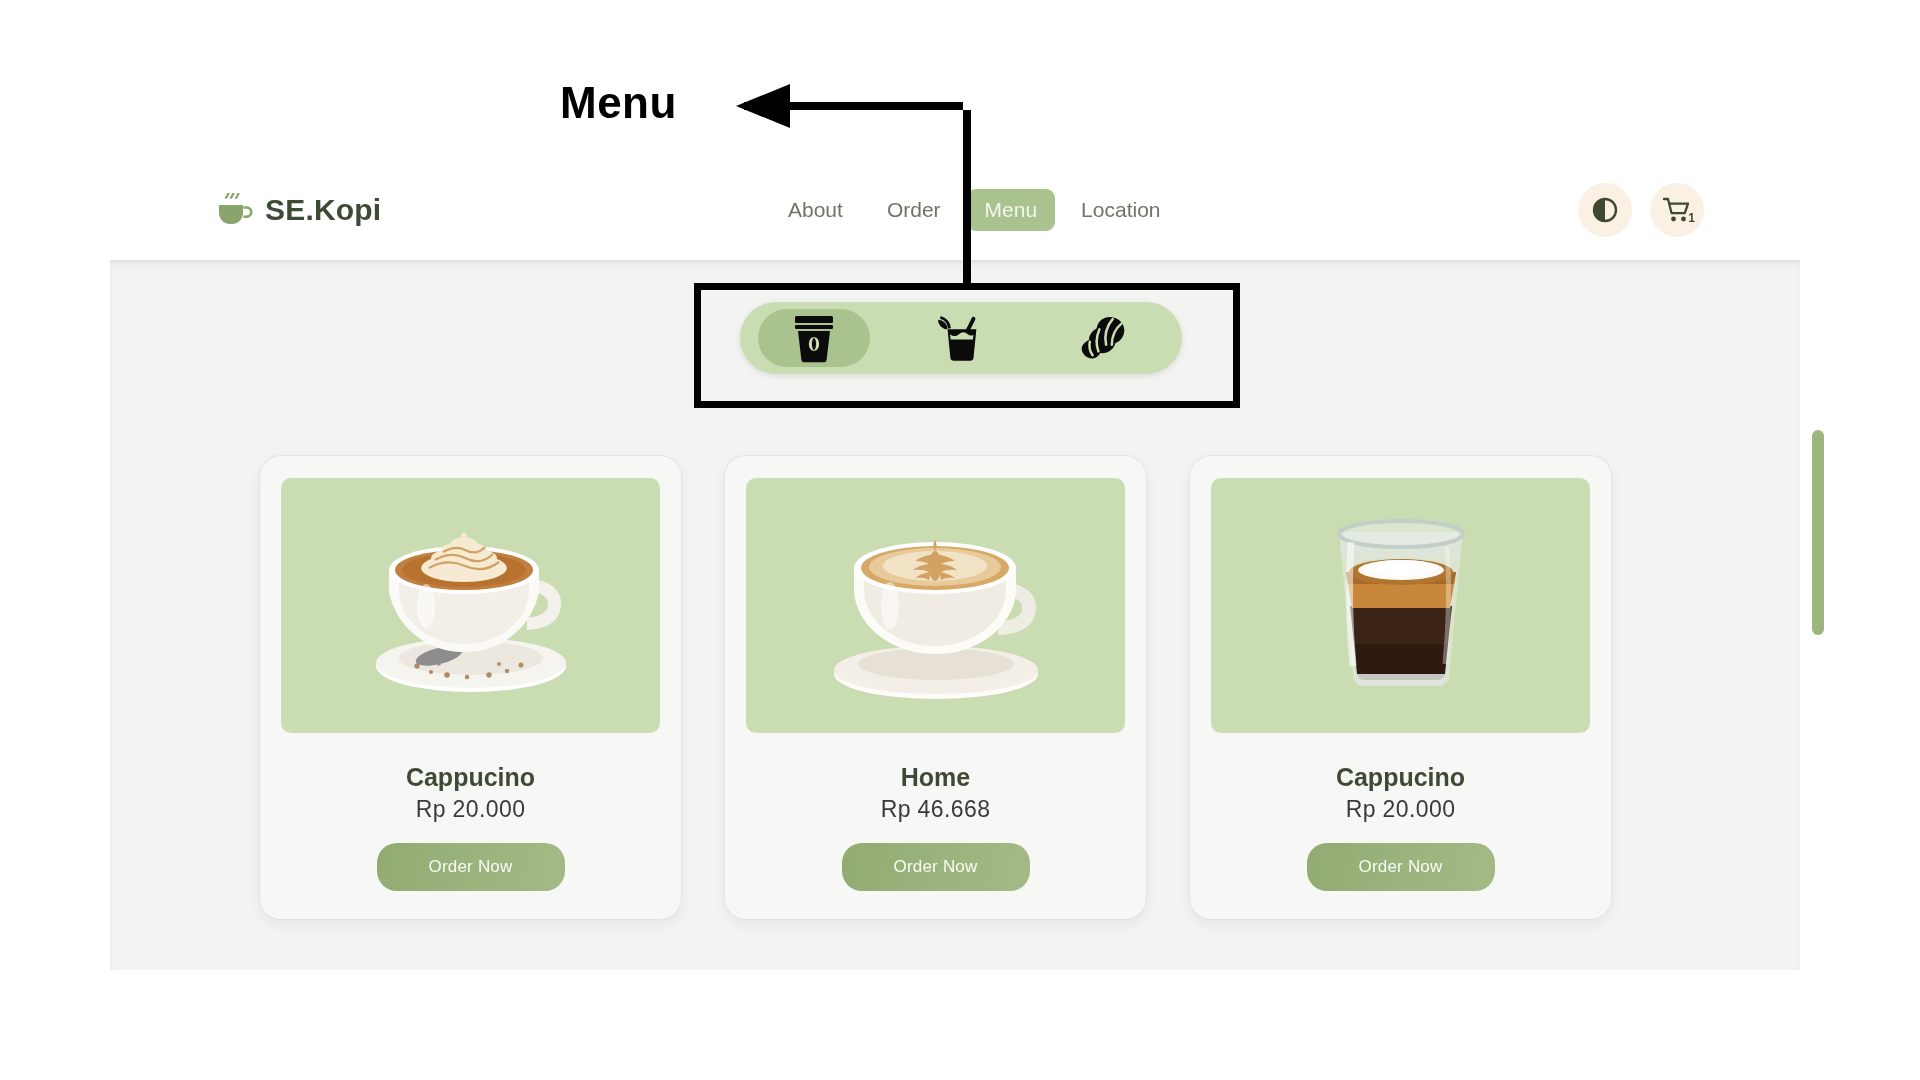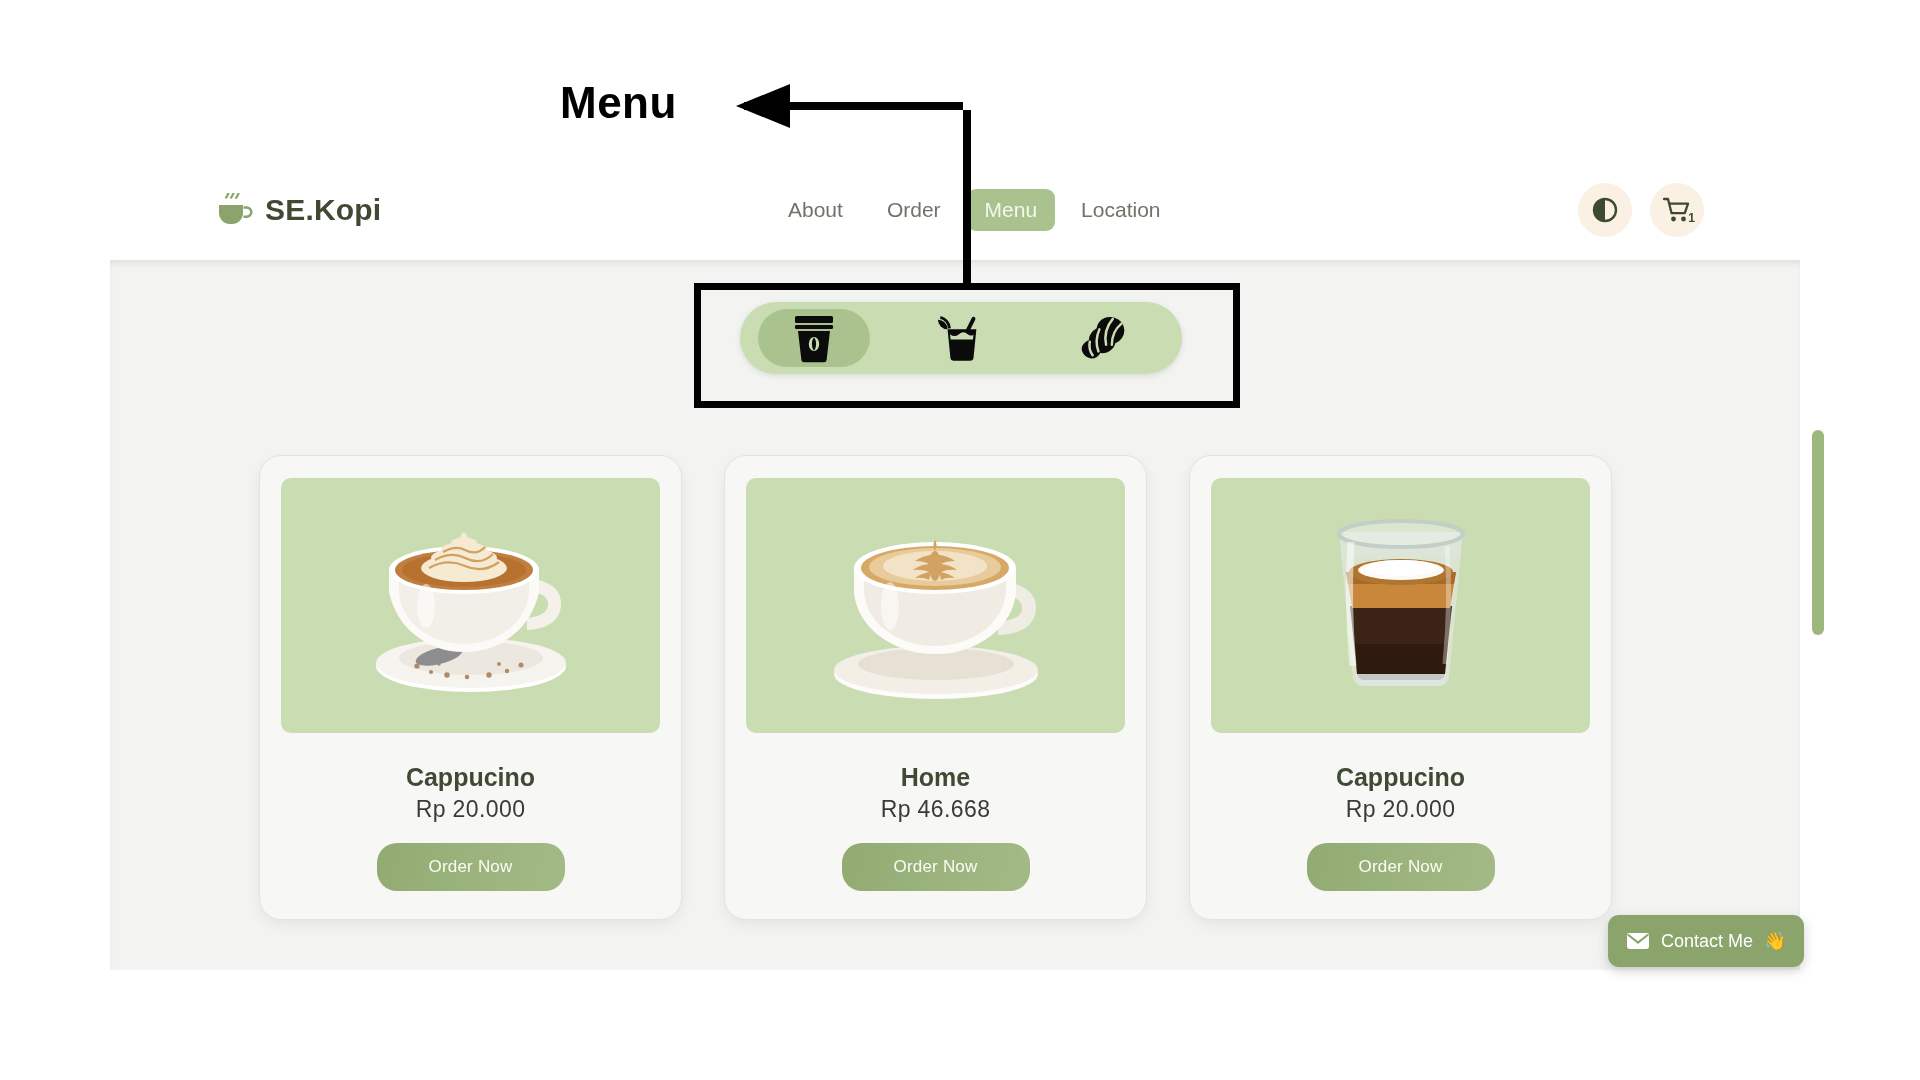--- a/index.html
+++ b/index.html
@@ -433,30 +433,20 @@
       <div class="product-price">Rp 20.000</div>
       <button class="order-btn">Order Now</button>
     </article>
 
   </section>
 
   <div id="page-scrollbar">
     <div id="page-scrollbar-thumb"></div>
   </div>
 
-  <div id="contact-fab">
-    <span>
-      <svg viewBox="0 0 24 18" width="24" height="18" aria-hidden="true">
-        <rect x="1" y="1" width="22" height="16" rx="2.4" fill="#ffffff"></rect>
-        <path d="M2.4 3 L12 10.6 L21.6 3" fill="none" stroke="#8aa46c" stroke-width="2" stroke-linecap="round" stroke-linejoin="round"></path>
-      </svg>
-    </span>
-    <span>Contact Me</span>
-    <span>👋</span>
-  </div>
 
   <div id="annotation-layer">
     <div id="annotation-label">Menu</div>
     <div id="annotation-box"></div>
     <svg width="1920" height="1080" style="position:absolute;left:0;top:0;" aria-hidden="true">
       <path d="M967 110 L967 283" fill="none" stroke="#000000" stroke-width="8"></path>
       <path d="M963 106 L744 106" fill="none" stroke="#000000" stroke-width="8"></path>
       <path d="M736 106 L790 84 L790 128 Z" fill="#000000"></path>
     </svg>
   </div>

